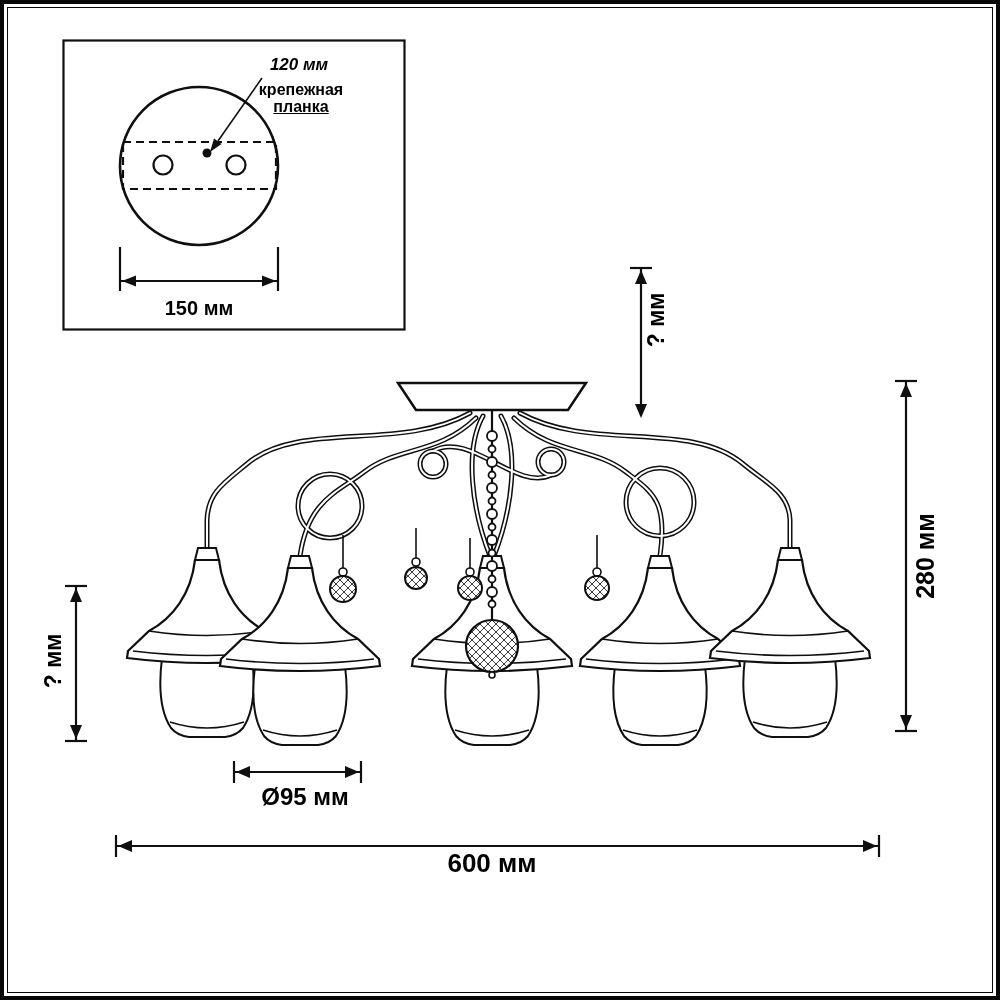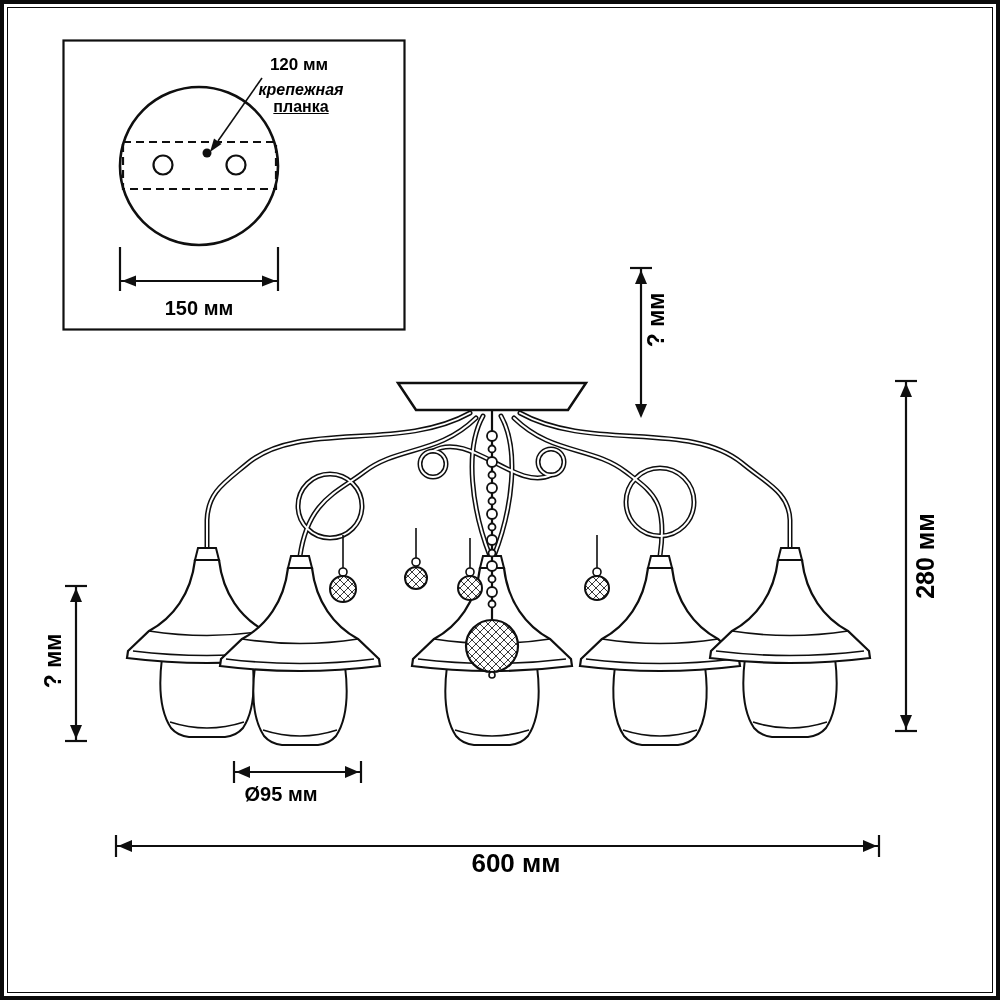--- a/index.html
+++ b/index.html
@@ -170,31 +170,31 @@
 
     <g>
       <line x1="116" y1="835" x2="116" y2="857" class="ln"></line>
       <line x1="879" y1="835" x2="879" y2="857" class="ln"></line>
       <line x1="116" y1="846" x2="879" y2="846" class="ln"></line>
       <polygon points="118,846 132,840 132,852" class="arrow"></polygon>
       <polygon points="877,846 863,840 863,852" class="arrow"></polygon>
     </g>
   </svg>
 
-  <div class="lbl" style="left:254px;top:56px;width:90px;font-size:17px;">120 мм</div>
+  <div class="lbl" style="left:254px;top:56px;width:90px;font-size:17px;font-style:italic;">120 мм</div>
 
   <div class="lbl" style="left:246px;top:82px;width:110px;font-size:16px;">
-    <span style="display:block;font-style:italic;">крепежная</span>
+    <span style="display:block;">крепежная</span>
     <span style="display:block;text-decoration:underline;">планка</span>
   </div>
 
   <div class="lbl" style="left:139px;top:286px;width:120px;font-size:20px;margin-top:12px;">150 мм</div>
 
   <div class="lbl rot" style="left:612px;top:307px;width:90px;height:26px;font-size:23px;">? мм</div>
 
   <div class="lbl rot" style="left:871px;top:542px;width:110px;height:28px;font-size:25px;">280 мм</div>
 
   <div class="lbl rot" style="left:9px;top:648px;width:90px;height:26px;font-size:23px;">? мм</div>
 
-  <div class="lbl" style="left:211px;top:784px;width:140px;font-size:20px;">Ø95 мм</div>
-
-  <div class="lbl" style="left:416px;top:850px;width:200px;font-size:26px;">600 мм</div>
+  <div class="lbl" style="left:235px;top:784px;width:140px;font-size:24px;">Ø95 мм</div>
+
+  <div class="lbl" style="left:392px;top:850px;width:200px;font-size:26px;">600 мм</div>
 </div>
 
 </body></html>

